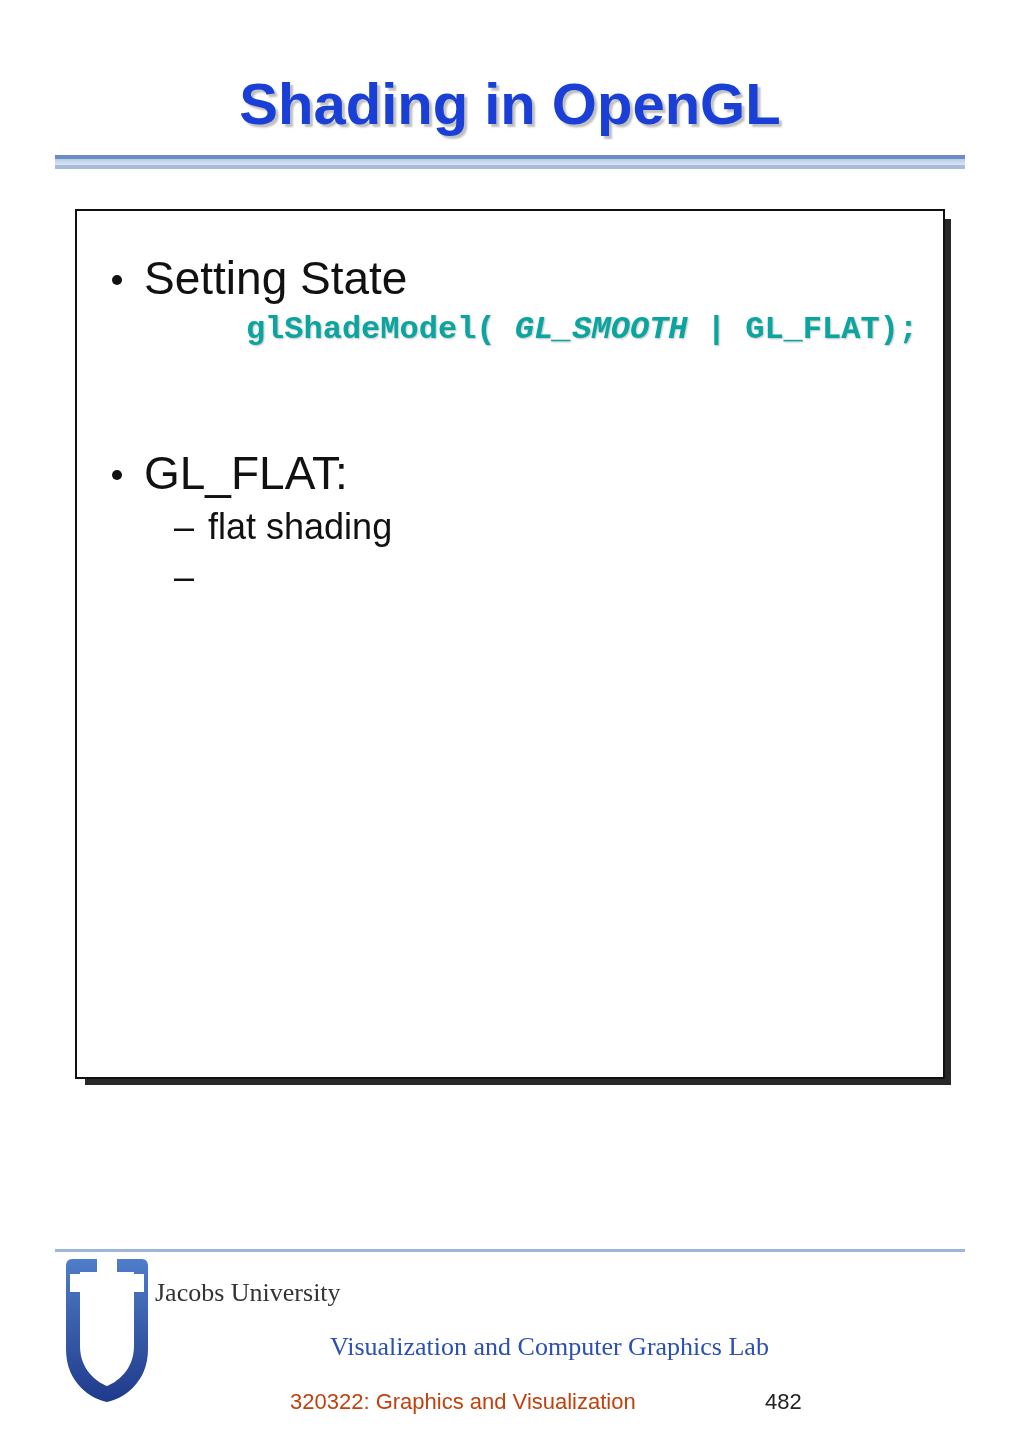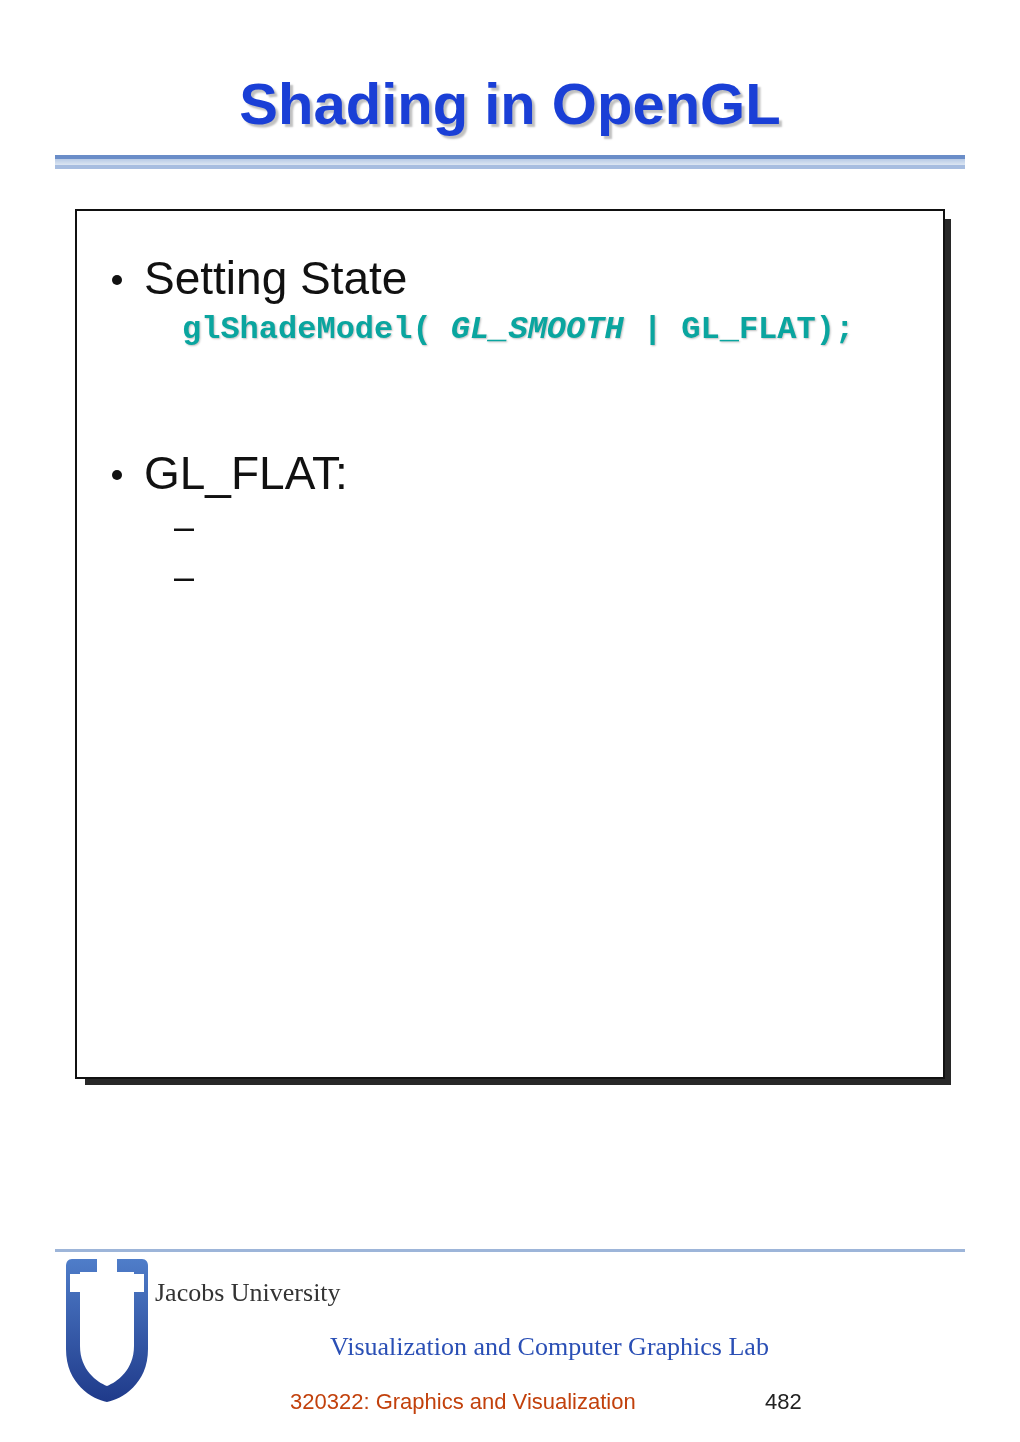--- a/index.html
+++ b/index.html
@@ -59,20 +59,21 @@
   }
   .bullet-l1 .txt { flex: 1; }
 
   .code-line {
     font-family: "Courier New", monospace;
     font-weight: bold;
     font-size: 32px;
     color: #0aa59f;
     margin: 2px 0 12px 70px;
     text-shadow: 1px 1px 2px rgba(0,0,0,0.25);
+    text-align: right;
   }
   .code-line .em { font-style: italic; }
 
   .spacer { height: 80px; }
 
   .bullet-l2 {
     font-size: 36px;
     color: #111;
     margin: 4px 0 8px 62px;
     display: flex;
@@ -151,20 +152,21 @@
       </div>
 
       <div class="spacer"></div>
 
       <div class="bullet-l1">
         <span class="dot"></span>
         <span class="txt">GL_FLAT:</span>
       </div>
       <div class="bullet-l2">
         <span class="dash">–</span>
+        <span>flat shading</span>
       </div>
 
       <div class="bullet-l2">
         <span class="dash">–</span>
       </div>
 
     </div>
   </div>
 
   <div class="footer">

